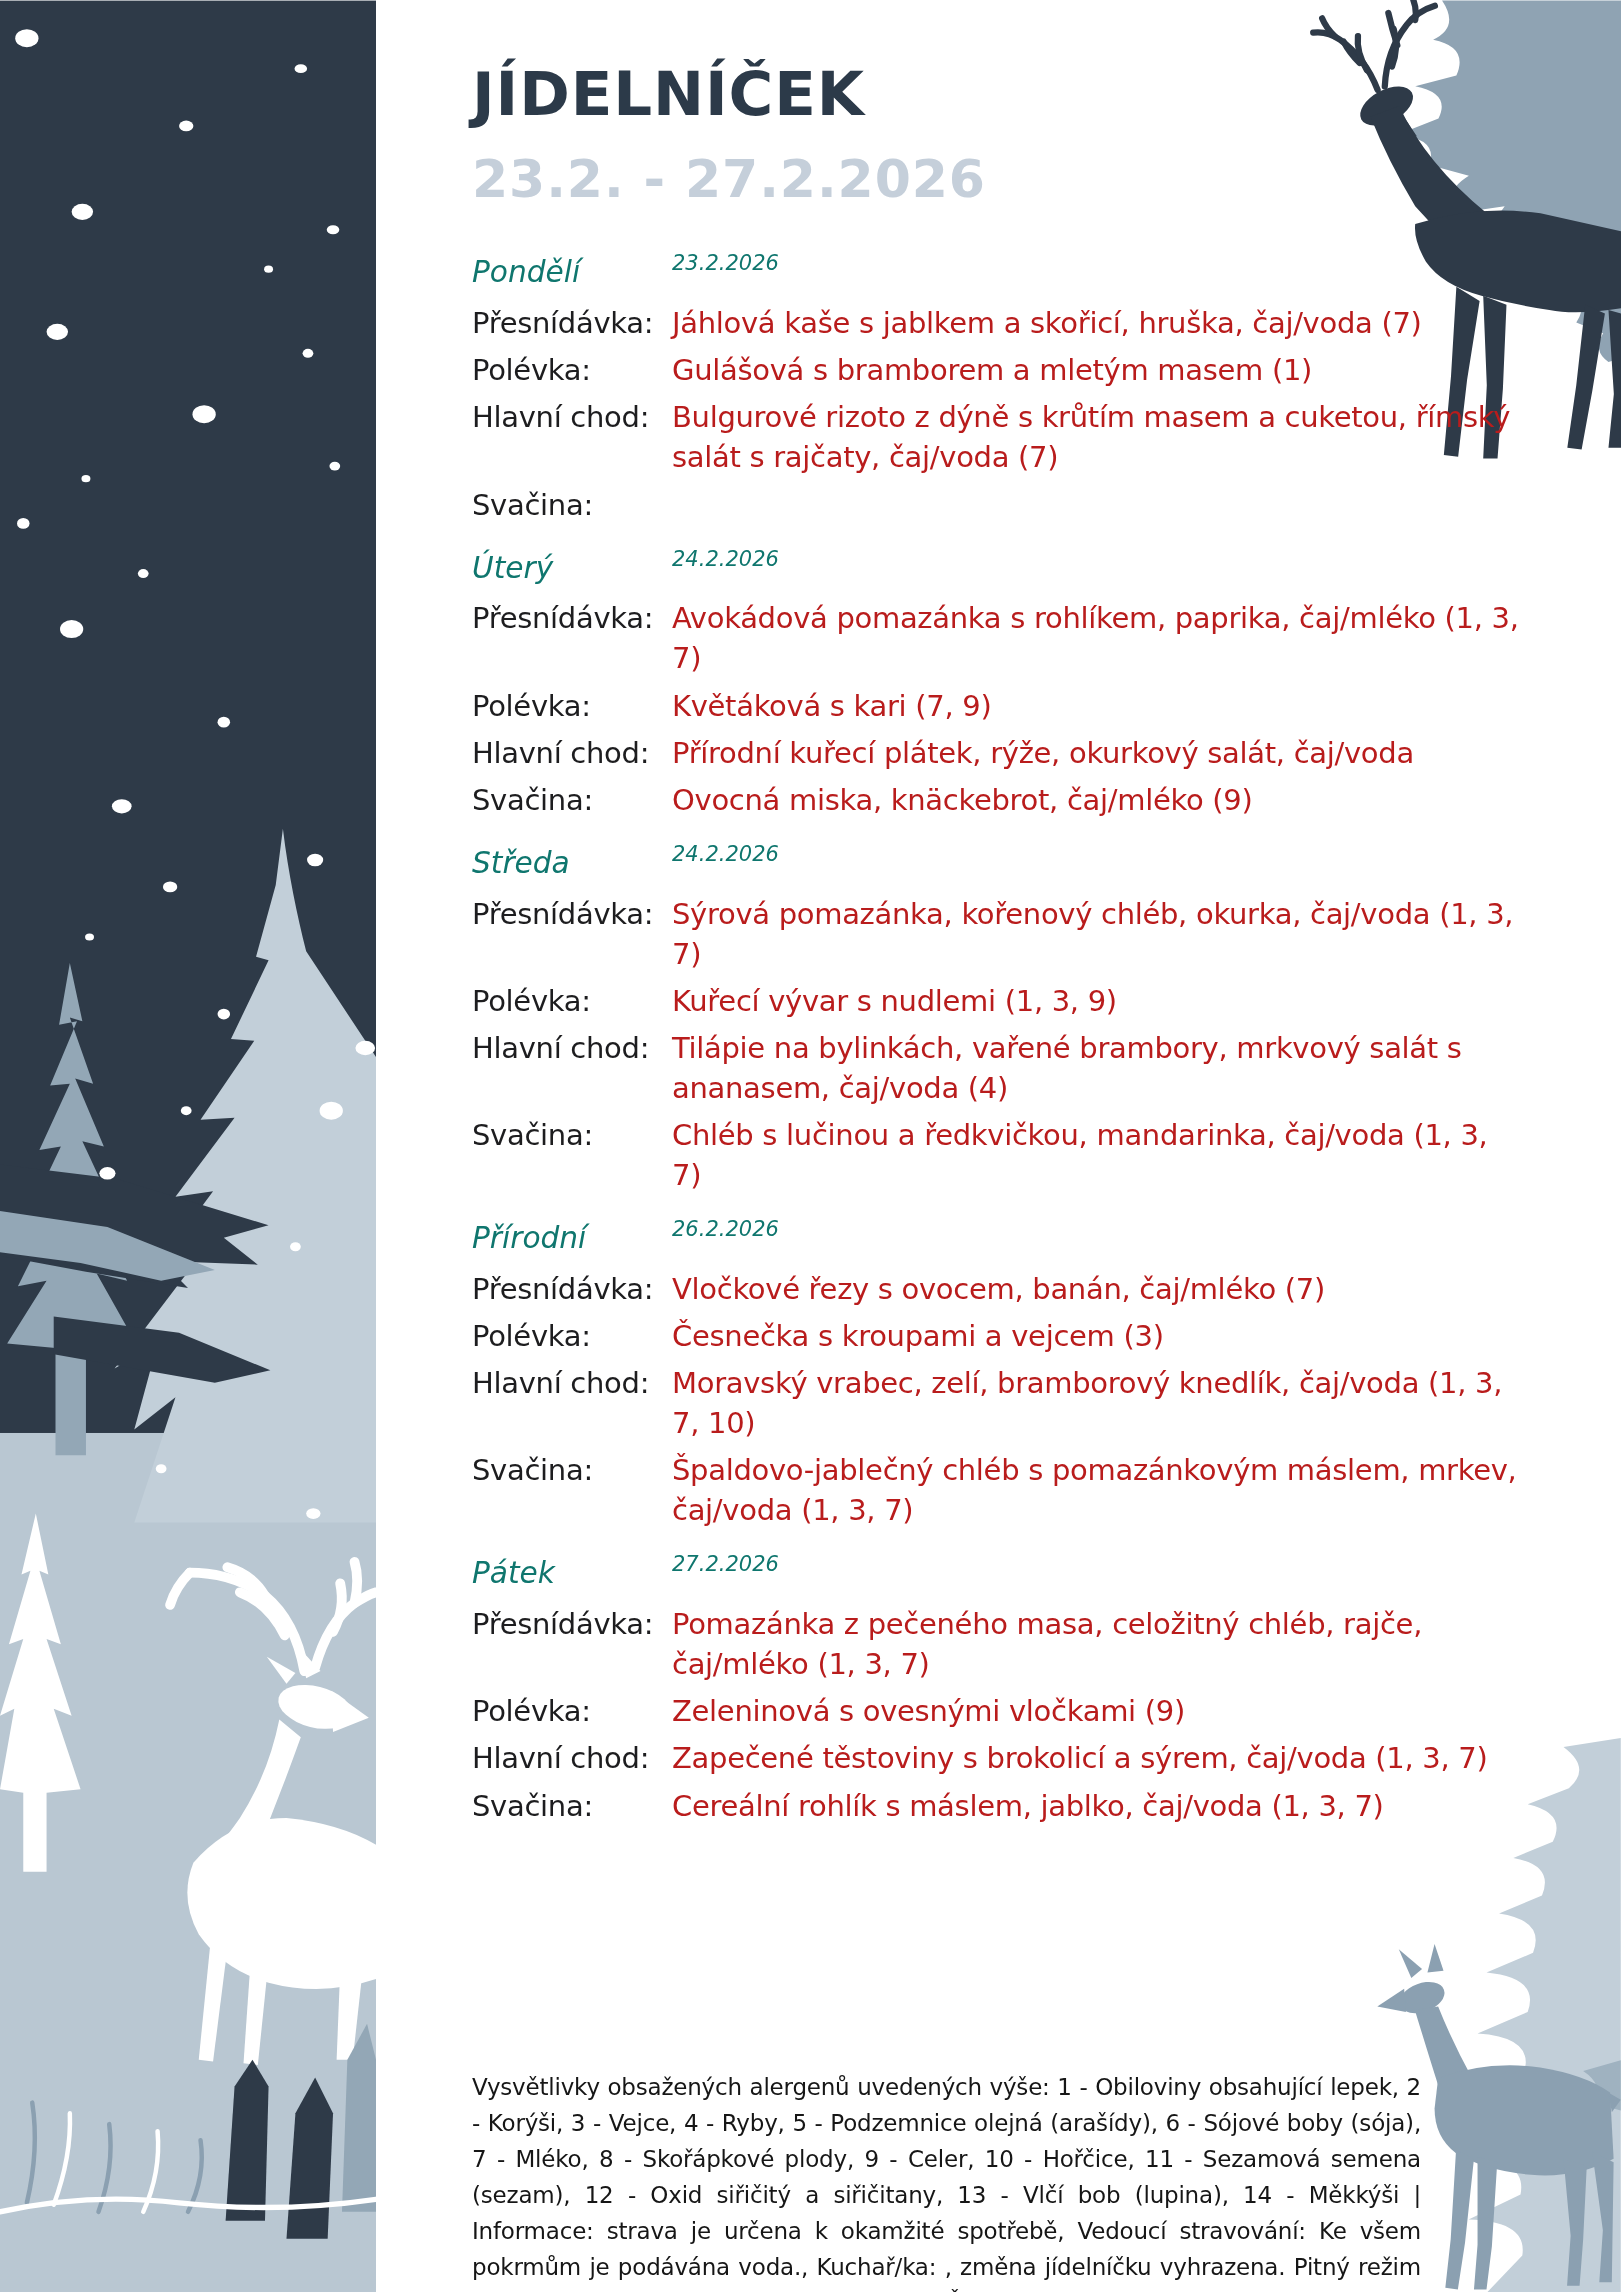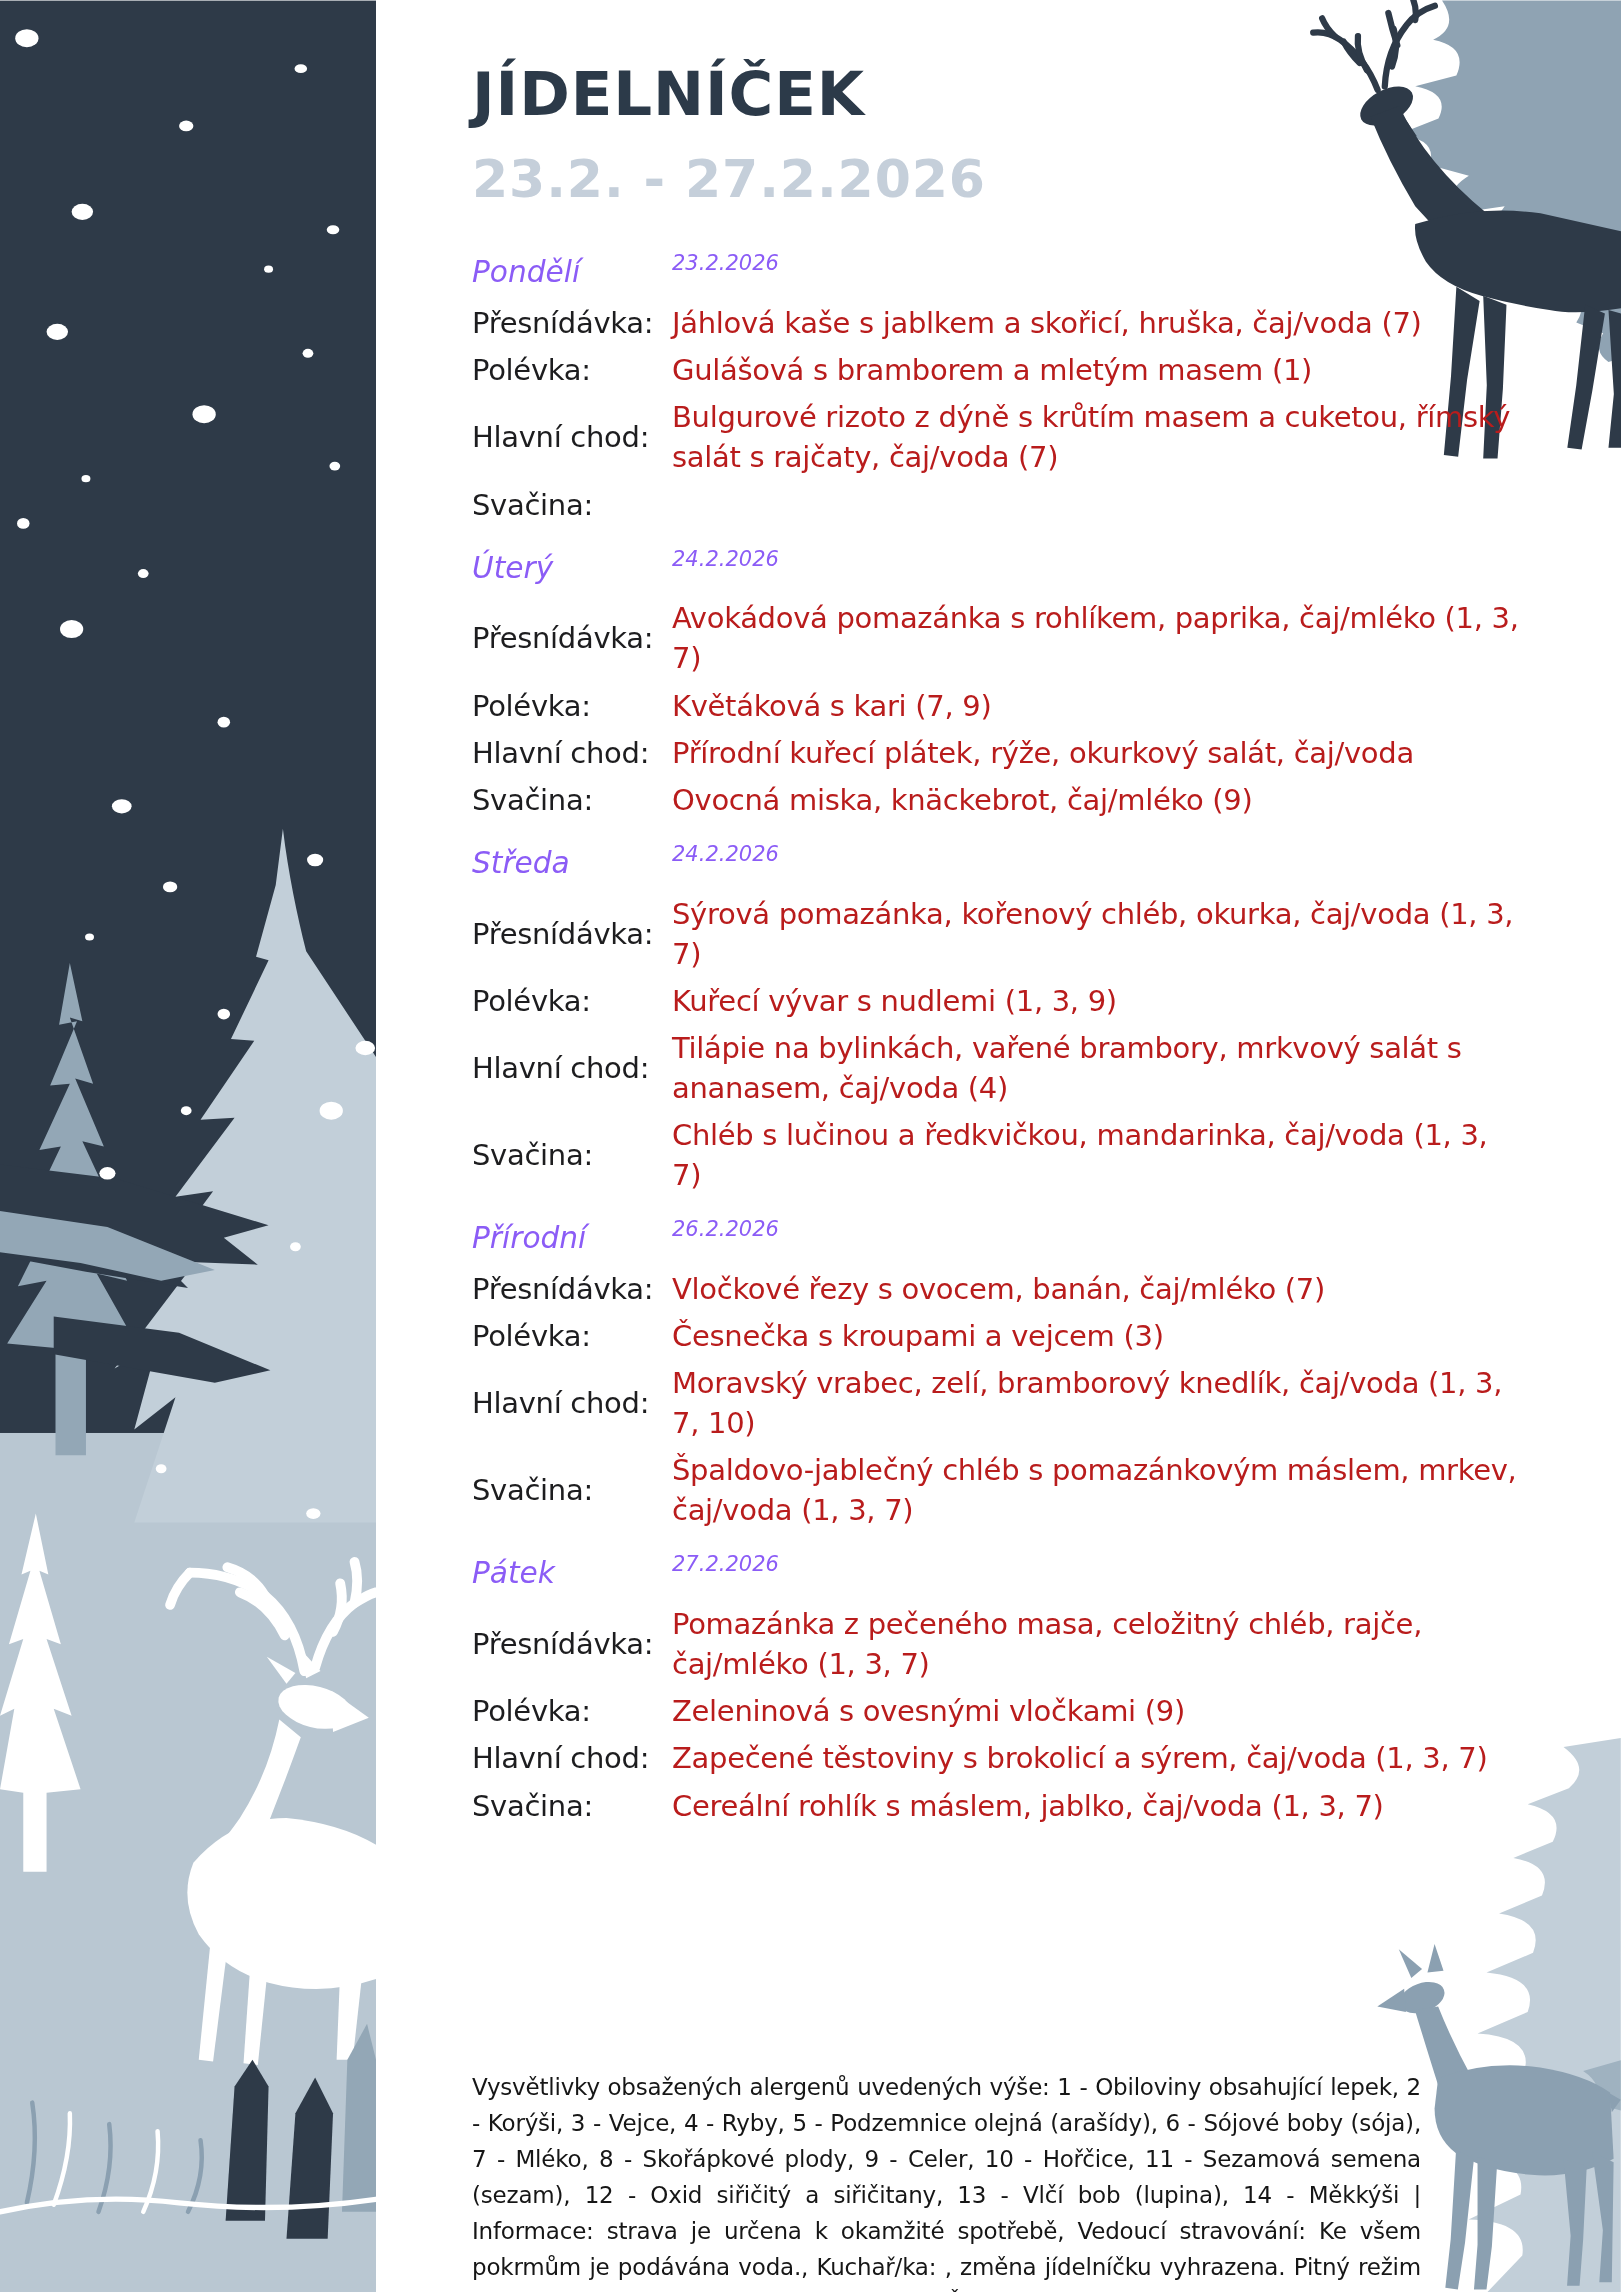--- a/index.html
+++ b/index.html
@@ -10,26 +10,26 @@
   .deco-top-right{position:absolute;right:0;top:0;width:340px;height:484px;}
   .deco-bottom-right{position:absolute;right:0;bottom:0;width:269px;height:555px;}
   svg{display:block;}
 
   .content{position:absolute;left:472px;top:54px;width:1052px;}
   .title{font-size:61px;line-height:1.3;font-weight:bold;color:#2C3A49;letter-spacing:0.9px;margin:0;}
   .subtitle{font-size:52px;line-height:1.3;font-weight:bold;color:#C5CFDA;letter-spacing:0.9px;margin-top:12.5px;}
 
   .days{margin-top:39px;}
   .day-head{display:flex;align-items:flex-start;margin-top:23px;margin-bottom:10.7px;
-            font-style:italic;color:#8b5cf6;font-size:29.6px;line-height:40px;}
+            font-style:italic;color:#0f766e;font-size:29.6px;line-height:40px;}
   .day:first-child .day-head{margin-top:0;}
   .day-name{width:200px;flex:none;}
   .day-date{position:relative;top:-9px;font-size:21px;}
 
-  .meal-row{display:flex;margin-bottom:7.2px;align-items:center;}
+  .meal-row{display:flex;margin-bottom:7.2px;}
   .meal-label{width:200px;flex:none;font-size:29px;line-height:40px;color:#1D1D1F;letter-spacing:-0.3px;}
   .meal-text{flex:1;font-size:29px;line-height:40px;color:#b91c1c;letter-spacing:-0.3px;}
 
   .footer{position:absolute;left:472px;top:2069px;width:949px;
           font-size:23px;line-height:36px;color:#161616;text-align:justify;letter-spacing:-0.2px;}
 </style>
 </head>
 <body>
 
 <div class="page">

